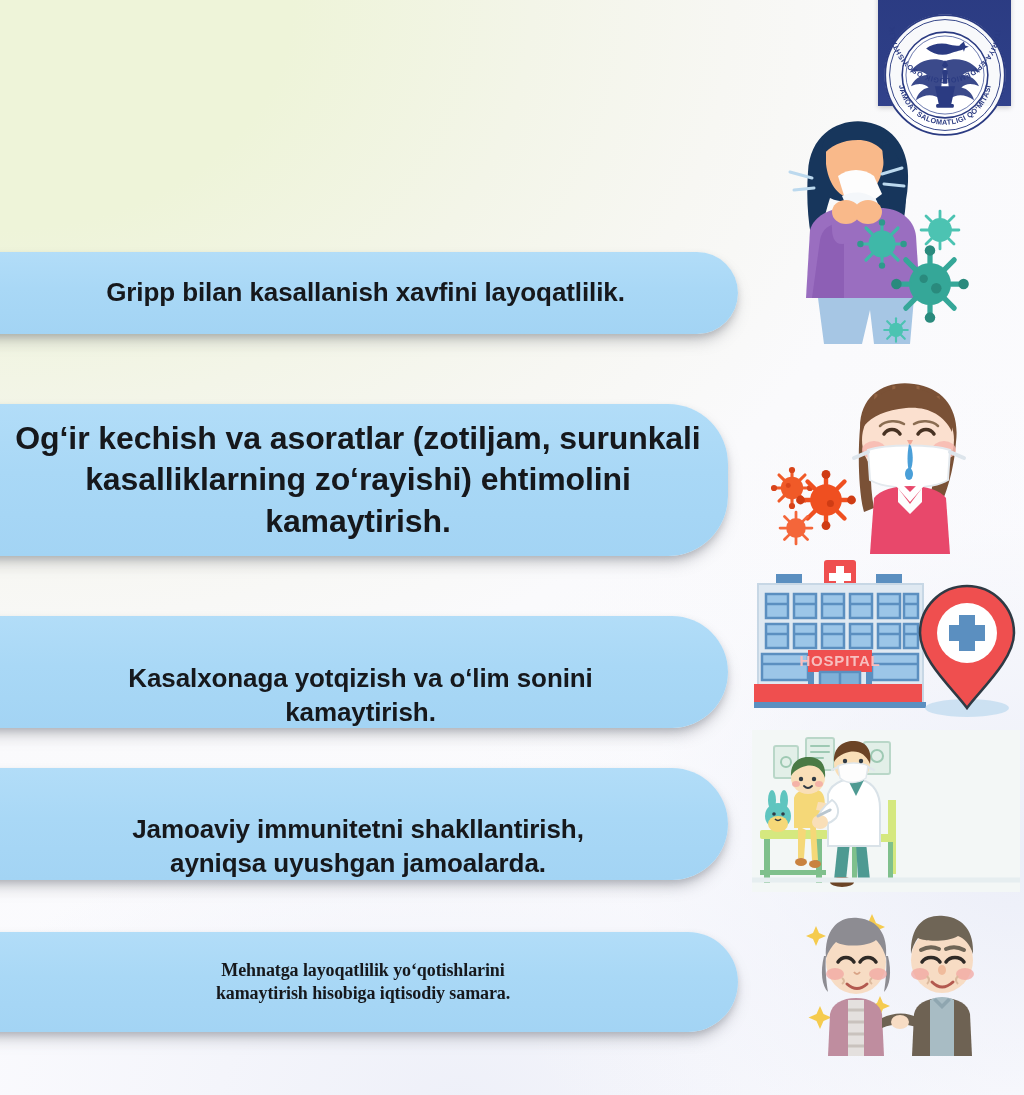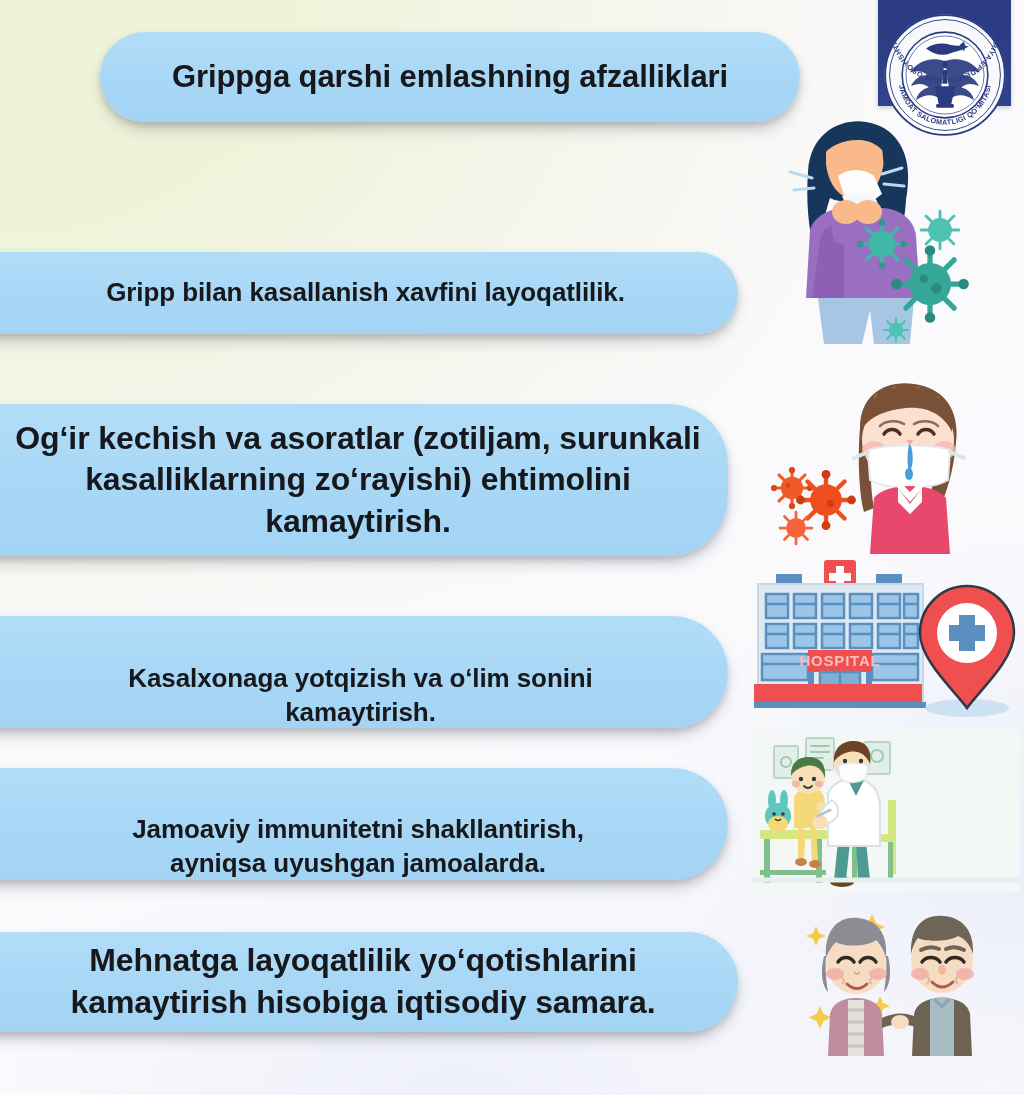--- a/index.html
+++ b/index.html
@@ -96,21 +96,21 @@
   #pill-1 { top: 252px;  width: 800px; height: 82px; }
   #pill-2 { top: 404px;  width: 790px; height: 152px; }
   #pill-3 { top: 616px;  width: 790px; height: 112px; }
   #pill-4 { top: 768px;  width: 790px; height: 112px; }
   #pill-5 { top: 932px;  width: 800px; height: 100px; }
 
   #pill-1 .pill-text { font-size: 26px; padding-left: 55px; }
   #pill-2 .pill-text { font-size: 32px; padding-left: 50px; }
   #pill-3 .pill-text { font-size: 26px; padding-left: 55px; margin-top: 48px; }
   #pill-4 .pill-text { font-size: 26px; padding-left: 50px; margin-top: 46px; }
-  #pill-5 .pill-text { font-size: 32px; padding-left: 50px; }
+  #pill-5 .pill-text { font-size: 18px; padding-left: 50px; font-family: Liberation Serif, serif; }
 
   
   .illus { position: absolute; }
 
   #illus-sneezing-woman { left: 770px; top: 112px; width: 230px; height: 235px; }
   #illus-sick-girl      { left: 768px; top: 378px; width: 250px; height: 185px; }
   #illus-hospital       { left: 752px; top: 556px; width: 265px; height: 170px; }
   #illus-vaccination    { left: 752px; top: 730px; width: 268px; height: 162px; }
   #illus-elderly-couple { left: 790px; top: 896px; width: 225px; height: 170px; }
 
@@ -154,23 +154,20 @@
 
       <text font-family="'Liberation Sans', sans-serif" font-size="11.5" font-weight="bold" fill="#2b3b82" letter-spacing="0.6">
         <textPath href="#ringTop" startOffset="50%" text-anchor="middle">SANITARIYA-EPIDEMIOLOGIK OSOYISHTALIK VA</textPath>
       </text>
       <text font-family="'Liberation Sans', sans-serif" font-size="11.5" font-weight="bold" fill="#2b3b82" letter-spacing="0.6">
         <textPath href="#ringBot" startOffset="50%" text-anchor="middle">JAMOAT SALOMATLIGI QO‘MITASI</textPath>
       </text>
     </svg>
   </div>
 
-  <div class="pill" id="pill-title">
-    <div class="pill-text">Grippga qarshi emlashning afzalliklari</div>
-  </div>
 
   <div class="pill flush-left" id="pill-1">
     <div class="pill-text">Gripp bilan kasallanish xavfini layoqatlilik.</div>
   </div>
 
   <div class="pill flush-left" id="pill-2">
     <div class="pill-text">Og‘ir kechish va asoratlar (zotiljam, surunkali
 kasalliklarning zo‘rayishi) ehtimolini
 kamaytirish.</div>
   </div>

